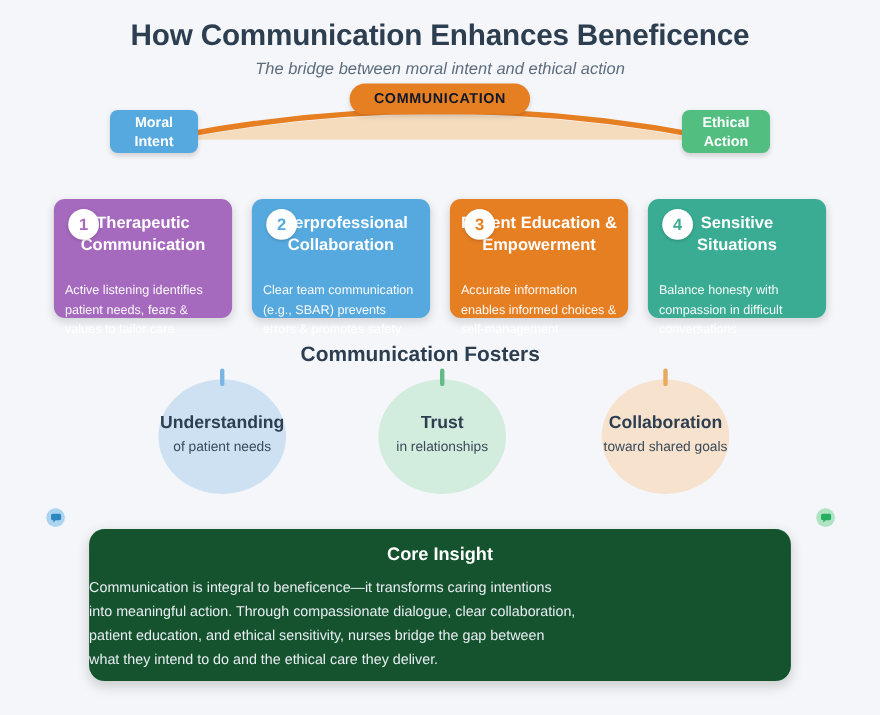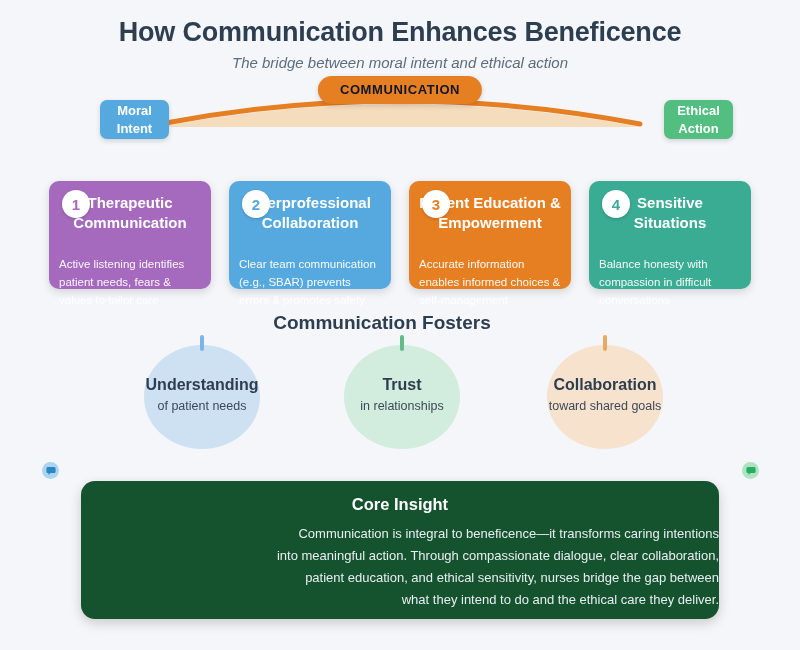--- a/index.html
+++ b/index.html
@@ -20,28 +20,28 @@
   
   .arc-svg { position: absolute; left: 100px; top: 74px; width: 600px; height: 70px; overflow: visible; }
   .comm-pill {
     position: absolute; top: 76px; left: 50%; transform: translateX(-50%);
     height: 28px; padding: 0 22px; border-radius: 15px;
     color: #0f172a; font-size: 13px; font-weight: bold; letter-spacing: 0.6px;
     line-height: 28px; text-align: center;
     box-shadow: 0 2px 5px rgba(0,0,0,0.15);
   }
   .side-box {
-    position: absolute; top: 100px; width: 69px; height: 39px; border-radius: 7px;
+    position: absolute; top: 100px; width: 80px; height: 39px; border-radius: 7px;
     display: flex; align-items: center; justify-content: center;
     padding: 0 10px; text-align: center;
     color: #fff; font-size: 13px; font-weight: bold; line-height: 1.35;
     box-shadow: 0 2px 5px rgba(0,0,0,0.15);
   }
   .side-box.left  { left: 100px; }
-  .side-box.right { left: 620px; margin-left: 44px; }
+  .side-box.right { left: 620px; }
 
   
   .cards { position: absolute; left: 49px; top: 181px; width: 702px; display: flex; gap: 18px; }
   .card {
     position: relative; width: 162px; height: 108px; border-radius: 10px;
     padding: 12px 10px 0; color: #fff;
     box-shadow: 0 3px 8px rgba(0,0,0,0.14);
   }
   .card-num {
     position: absolute; left: 13px; top: 9px; width: 28px; height: 28px;
@@ -87,21 +87,21 @@
   .bubble.left  { left: 42px; }
   .bubble.right { left: 742px; }
 
   
   .core {
     position: absolute; left: 81px; top: 481px; width: 638px; height: 138px;
     border-radius: 14px; color: #fff; padding-top: 14px;
     box-shadow: 0 4px 12px rgba(0,0,0,0.18);
   }
   .core-title { text-align: center; font-size: 16.5px; font-weight: bold; margin-bottom: 9px; }
-  .core-line  { text-align: right; font-size: 13px; line-height: 22px; color: #e8edf3; }
+  .core-line  { text-align: left; font-size: 13px; line-height: 22px; color: #e8edf3; }
 </style>
 </head>
 <body>
 
 <div class="stage">
 
   <div class="page-title">How Communication Enhances Beneficence</div>
   <div class="page-subtitle">The bridge between moral intent and ethical action</div>
 
   <svg class="arc-svg" viewBox="0 0 600 70" xmlns="http://www.w3.org/2000/svg">

